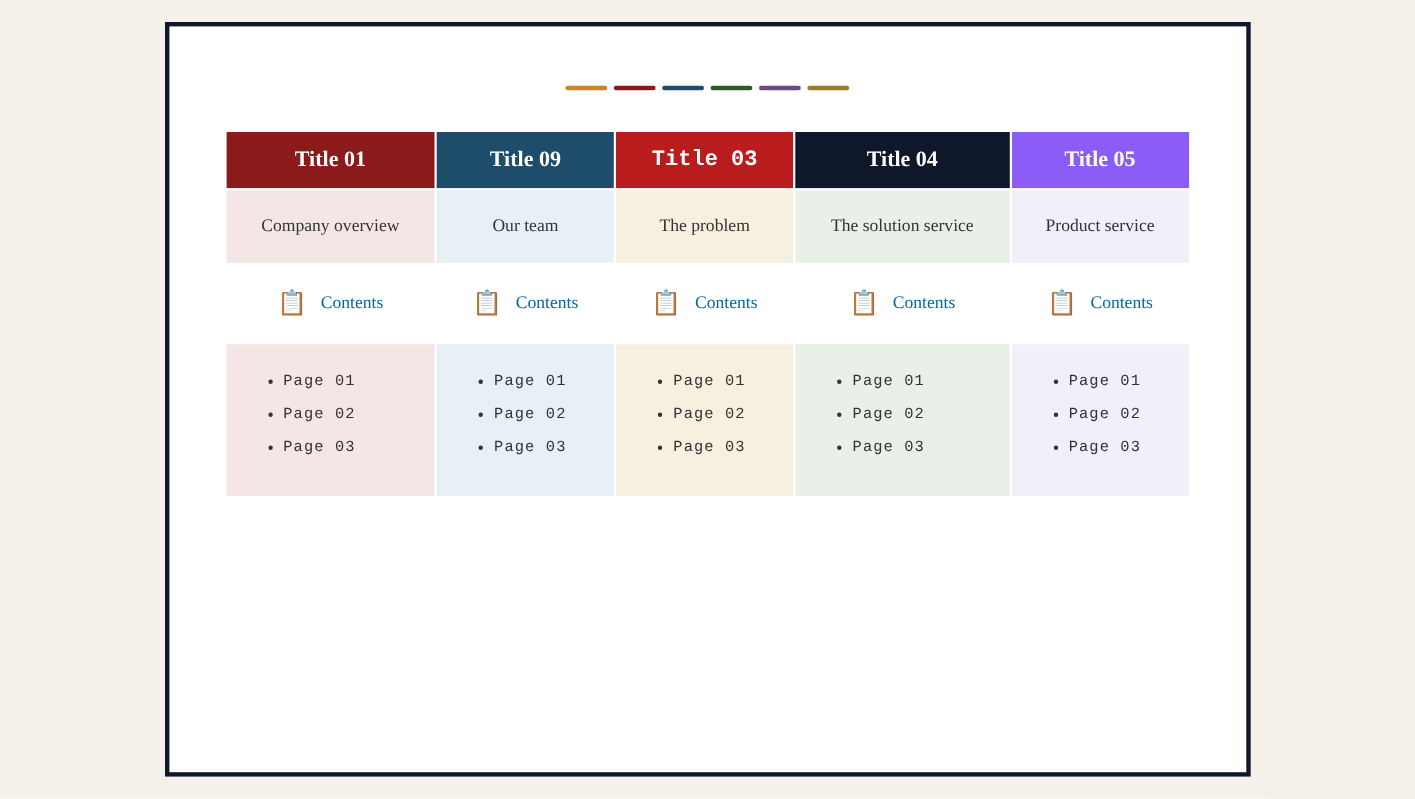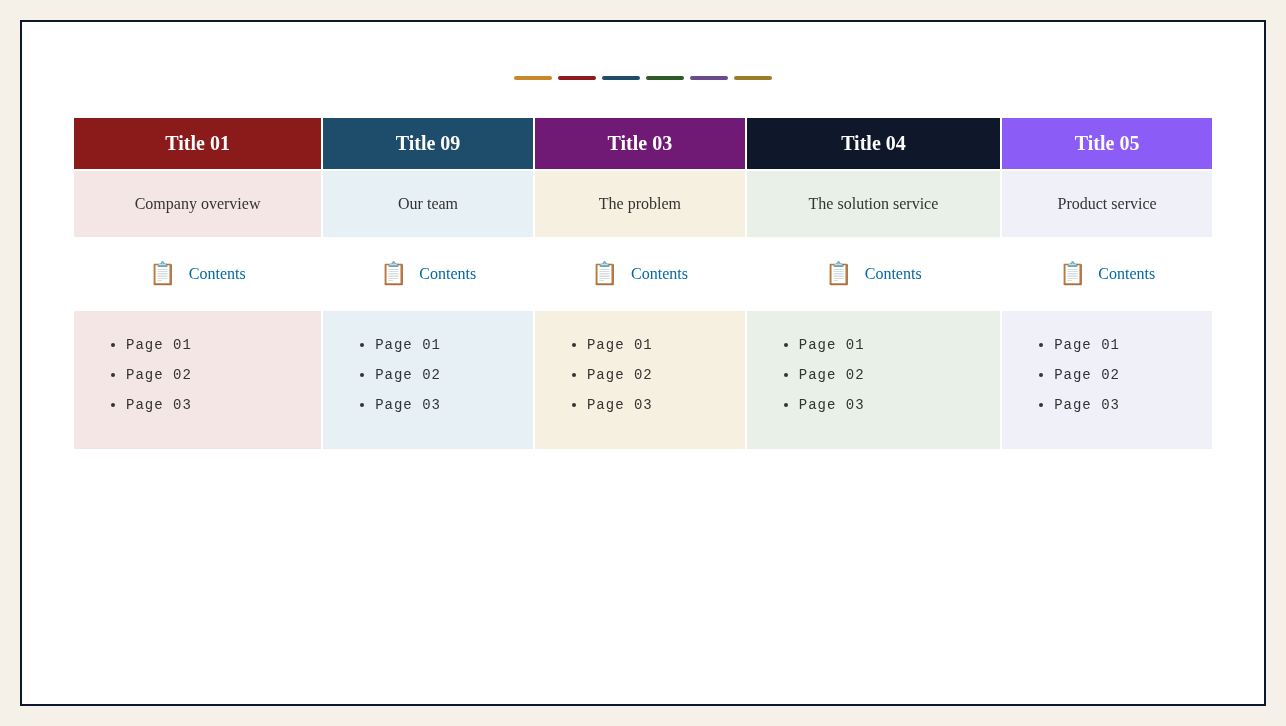--- a/index.html
+++ b/index.html
@@ -9,23 +9,23 @@
       font-family: Georgia, 'Times New Roman', serif;
       display: flex;
       justify-content: center;
       align-items: center;
       min-height: 100vh;
       padding: 20px;
     }
 
     .slide {
       background: #ffffff;
-      width: 1246px;
+      width: 987px;
       min-height: 686px;
-      border: 2px solid #0f172a;
+      border: 4px solid #0f172a;
       padding: 40px 50px 50px;
       display: flex;
       flex-direction: column;
       align-items: center;
     }
 
     .slide-title {
       font-size: 36px;
       font-weight: normal;
       color: #222;
@@ -60,21 +60,21 @@
       color: #fff;
       font-size: 20px;
       font-weight: bold;
       padding: 14px 10px;
       text-align: center;
       border: 2px solid #fff;
     }
 
     .th-1 { background-color: #8b1a1a; }
     .th-2 { background-color: #1e4d6b; }
-    .th-3 { background-color: #701a75; }
+    .th-3 { background-color: #b91c1c; font-family: Liberation Mono, monospace; }
     .th-4 { background-color: #0f172a; }
     .th-5 { background-color: #8b5cf6; }
 
     
     .subtitle-row td {
       font-size: 16px;
       color: #333;
       text-align: center;
       padding: 24px 16px;
       border: 2px solid #fff;

